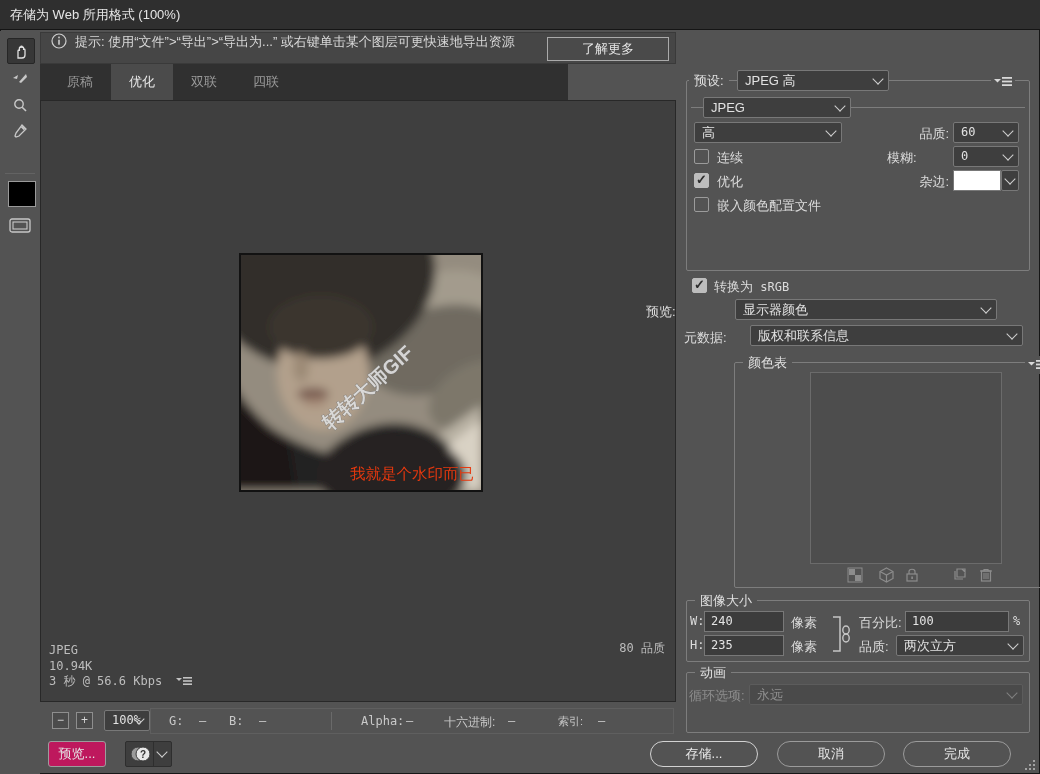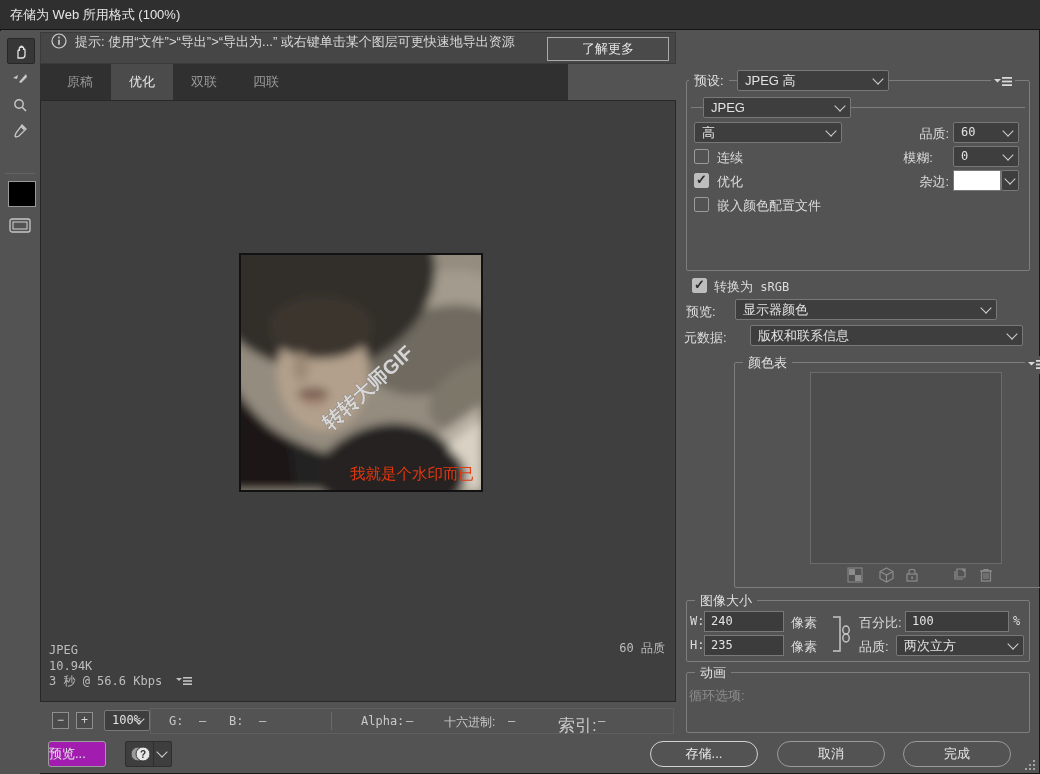--- a/index.html
+++ b/index.html
@@ -47,21 +47,21 @@
   .statusbar{position:absolute;left:40px;top:705px;width:636px;height:32px;}
   .zbtn{position:absolute;top:7px;width:17px;height:17px;border:1px solid #8e8e8e;color:#d6d6d6;
     text-align:center;line-height:15px;font-size:12px;background:#4b4b4b;box-sizing:border-box;}
   .zoomsel{position:absolute;left:64px;top:5px;width:46px;height:21px;}
   .readout{position:absolute;left:110px;top:3px;width:524px;height:26px;border:1px solid #5f5f5f;box-sizing:border-box;}
   .ritem{position:absolute;top:5px;font-size:12px;color:#c9c9c9;}
   .rdiv{position:absolute;top:3px;width:1px;height:18px;background:#6a6a6a;}
 
   
   .previewbtn{position:absolute;left:48px;top:741px;width:58px;height:26px;border:1px solid #9c9c9c;border-radius:3px;
-    background:#a21caf;color:#e4e4e4;font-size:13px;text-align:left;line-height:24px;box-sizing:border-box;}
+    background:#be185d;color:#e4e4e4;font-size:13px;text-align:center;line-height:24px;box-sizing:border-box;}
   .browserbtn{position:absolute;left:125px;top:741px;width:47px;height:26px;background:#3e3e3e;border:1px solid #2e2e2e;
     border-radius:2px;box-sizing:border-box;}
   .browserbtn .chevpart{position:absolute;right:0;top:0;width:17px;height:24px;border-left:1px solid #2e2e2e;}
   .pill{position:absolute;top:741px;width:108px;height:26px;border-radius:13px;background:transparent;
     color:#e8e8e8;font-size:13px;text-align:center;line-height:24px;box-sizing:border-box;}
   .pill.save{border:1px solid #d2d2d2;}
   .pill.normal{border:1px solid #9b9b9b;}
   .grip{position:absolute;right:5px;bottom:4px;width:10px;height:10px;}
   .grip i{position:absolute;width:2px;height:2px;background:#a2a2a2;}
 
@@ -194,40 +194,40 @@
     <div class="pinfo mono" style="bottom:44px;">JPEG</div>
     <div class="pinfo mono" style="bottom:28px;">10.94K</div>
     <div class="pinfo mono" style="bottom:11px;">
       <span>3 秒 @ 56.6 Kbps</span><span class="menumini"><svg width="16" height="9" viewBox="0 0 16 9">
             <polygon points="0,1 6,1 3,4" fill="#c2c2c2"></polygon>
             <rect x="7" y="0" width="9" height="1.6" fill="#c2c2c2"></rect>
             <rect x="7" y="3.2" width="9" height="1.6" fill="#c2c2c2"></rect>
             <rect x="7" y="6.4" width="9" height="1.6" fill="#c2c2c2"></rect>
           </svg></span>
     </div>
-    <div class="pquality mono" style="bottom:44px;">60 品质</div>
+    <div class="pquality mono" style="bottom:44px;">80 品质</div>
   </div>
 
   <div class="statusbar">
     <div class="zbtn" style="left:12px;">−</div>
     <div class="zbtn" style="left:36px;">+</div>
     <div class="sel mono zoomsel" style="font-size:12px;">
       <span>100%</span><span class="chev"></span>
     </div>
     <div class="readout">
       <span class="ritem mono" style="left:18px;">G:</span>
       <span class="ritem mono" style="left:48px;">—</span>
       <span class="ritem mono" style="left:78px;">B:</span>
       <span class="ritem mono" style="left:108px;">—</span>
       <span class="rdiv" style="left:180px;"></span>
       <span class="ritem mono" style="left:210px;">Alpha:</span>
       <span class="ritem mono" style="left:255px;">—</span>
       <span class="ritem" style="left:293px;font-size:12px;">十六进制:</span>
       <span class="ritem mono" style="left:357px;">—</span>
-      <span class="ritem" style="left:407px;font-size:17px;">索引:</span>
+      <span class="ritem" style="left:407px;font-size:11px;">索引:</span>
       <span class="ritem mono" style="left:447px;">—</span>
     </div>
   </div>
 
   <div class="previewbtn">预览...</div>
   <div class="browserbtn">
     <span style="position:absolute;left:4px;top:3px;">
       <svg width="22" height="18" viewBox="0 0 22 18">
           <circle cx="8" cy="9" r="7" fill="#9a9a9a"></circle>
           <circle cx="8" cy="9" r="7" fill="none" stroke="#3a3a3a"></circle>
@@ -261,21 +261,21 @@
     <div class="sel" style="left:7px;top:41px;width:148px;">
       <span>高</span><span class="chev"></span>
     </div>
     <div class="lbl" style="left:200px;top:44px;width:62px;text-align:right;">品质:</div>
     <div class="sel mono" style="left:266px;top:41px;width:66px;font-size:12px;">
       <span>60</span><span class="chev"></span>
     </div>
 
     <div class="checkbox" style="left:7px;top:68px;"></div>
     <div class="lbl" style="left:30px;top:68px;">连续</div>
-    <div class="lbl" style="left:200px;top:68px;width:62px;text-align:center;">模糊:</div>
+    <div class="lbl" style="left:200px;top:68px;width:62px;text-align:left;">模糊:</div>
     <div class="sel mono" style="left:266px;top:65px;width:66px;font-size:12px;">
       <span>0</span><span class="chev"></span>
     </div>
 
     <div class="checkbox checked" style="left:7px;top:92px;"></div>
     <div class="lbl" style="left:30px;top:92px;">优化</div>
     <div class="lbl" style="left:200px;top:92px;width:62px;text-align:right;">杂边:</div>
     <div style="position: absolute; left: 266px; top: 89px; width: 48px; height: 21px; border: 1px solid rgb(120, 120, 120); box-sizing: border-box; background: rgb(255, 255, 255);"></div>
     <div class="sel" style="left:314px;top:89px;width:18px;padding:0;">
         <span class="chev" style="right:4px;"></span>
@@ -283,21 +283,21 @@
 
     <div class="checkbox" style="left:7px;top:116px;"></div>
     <div class="lbl" style="left:30px;top:116px;">嵌入颜色配置文件</div>
   </div>
 
   <div class="checkbox checked" style="left:692px;top:278px;"></div>
   <div class="lbl" style="left:714px;top:278px;">
     <span>转换为</span>&nbsp;&nbsp;<span class="mono" style="font-size:12px;">sRGB</span>
   </div>
 
-  <div class="lbl" style="left:686px;top:303px;">预览:</div>
+  <div class="lbl" style="left:646px;top:303px;">预览:</div>
   <div class="sel" style="left:735px;top:299px;width:262px;">
     <span>显示器颜色</span><span class="chev"></span>
   </div>
   <div class="lbl" style="left:684px;top:329px;">元数据:</div>
   <div class="sel" style="left:750px;top:325px;width:273px;">
     <span>版权和联系信息</span><span class="chev"></span>
   </div>
 
   <div class="groupbox" style="left:686px;top:362px;width:344px;height:226px;margin-left:48px;">
     <div class="legend" style="left:8px;top:-9px;">颜色表</div>
@@ -368,20 +368,23 @@
     <div class="lbl mono" style="left:326px;top:13px;font-size:12px;">%</div>
     <div class="lbl" style="left:172px;top:37px;">品质:</div>
     <div class="sel" style="left:209px;top:34px;width:128px;">
       <span>两次立方</span><span class="chev"></span>
     </div>
   </div>
 
   <div class="groupbox" style="left:686px;top:672px;width:344px;height:61px;">
     <div class="legend" style="left:8px;top:-9px;">动画</div>
     <div class="lbl dis" style="left:2px;top:14px;">循环选项:</div>
+    <div class="sel dis" style="left:62px;top:11px;width:274px;">
+      <span>永远</span><span class="chev"></span>
+    </div>
   </div>
 
   <div class="pill save" style="left:650px;">存储...</div>
   <div class="pill normal" style="left:777px;">取消</div>
   <div class="pill normal" style="left:903px;">完成</div>
 
   <div class="grip">
     <i style="right:0;bottom:0;"></i>
       <i style="right:4px;bottom:0;"></i>
       <i style="right:8px;bottom:0;"></i>

